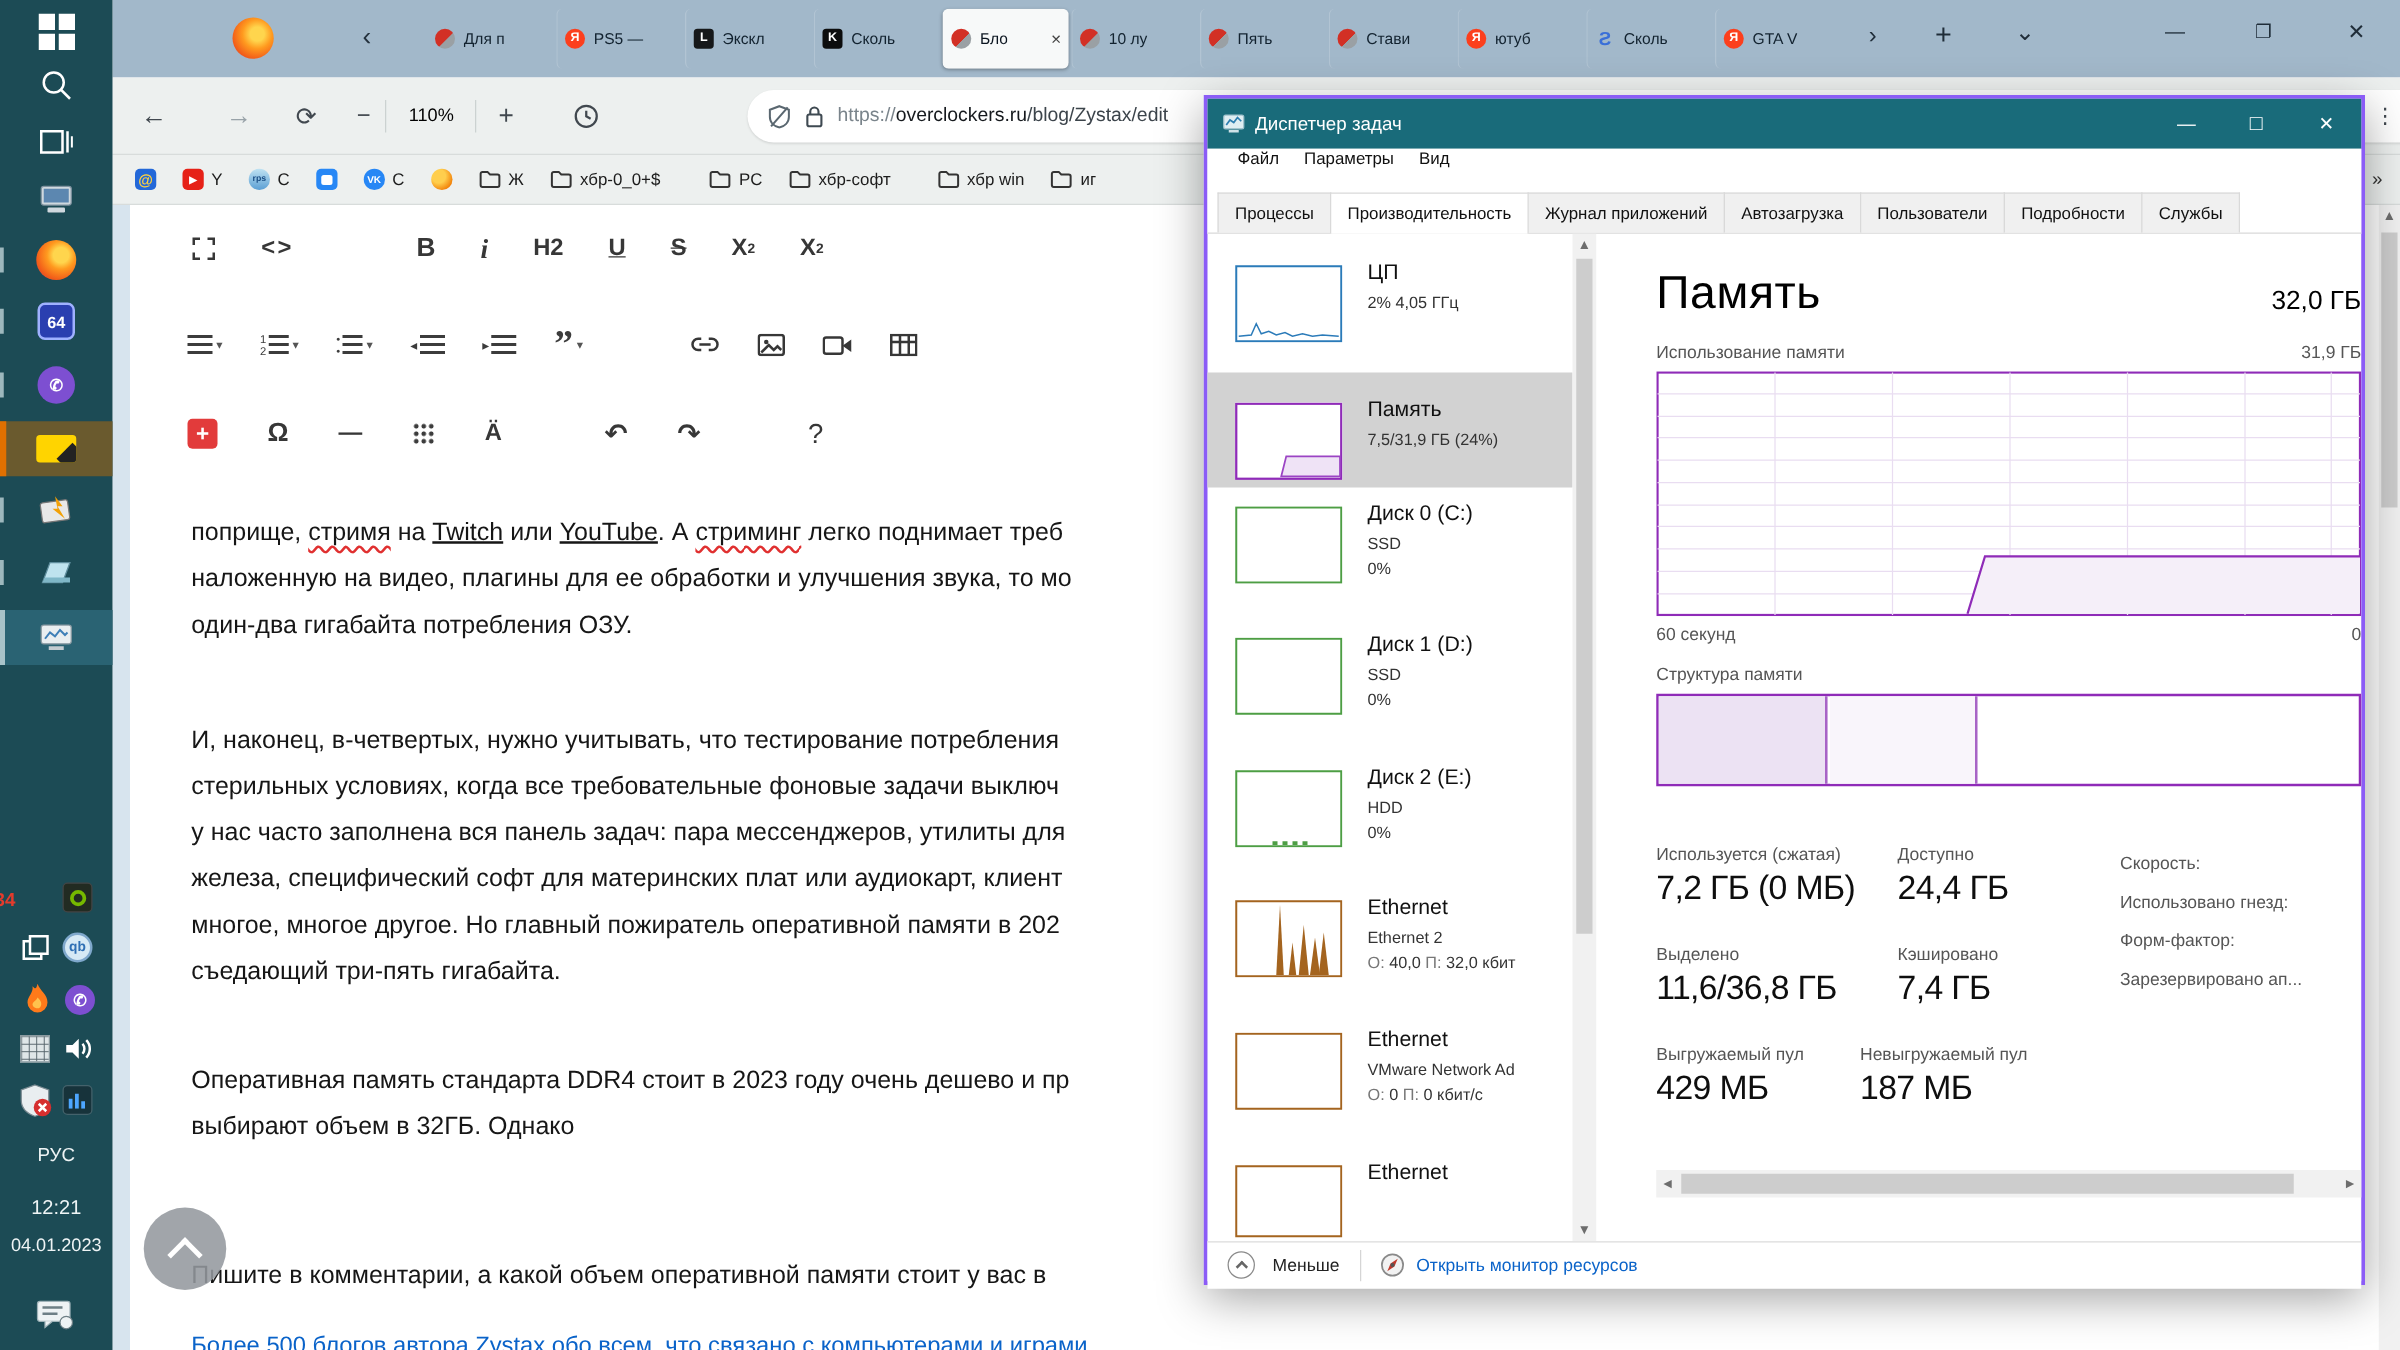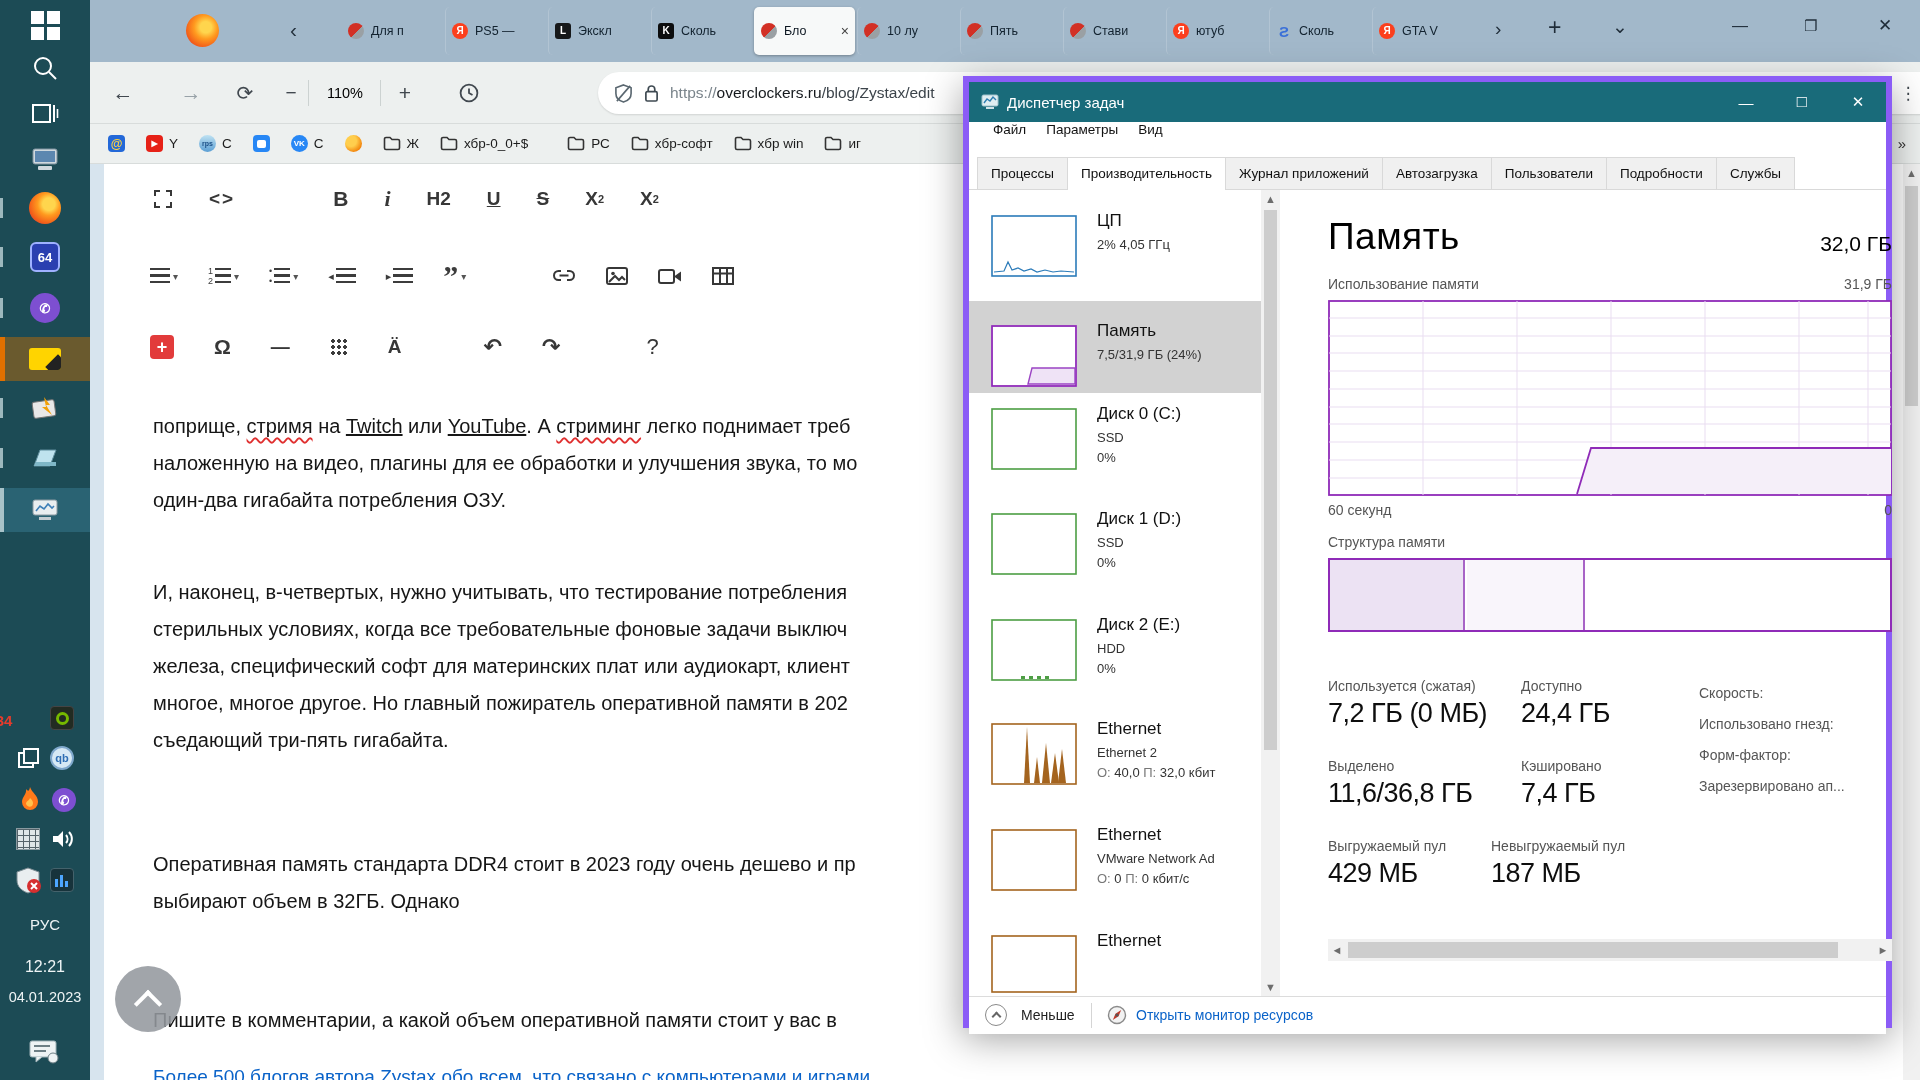--- a/index.html
+++ b/index.html
@@ -37,21 +37,21 @@
   #content{left:90px;top:164px;width:1830px;height:916px;background:#fff}
   #leftstrip{left:0;top:0;width:14px;height:916px;background:#d7e4ee}
   .tbtn{display:flex;align-items:center;justify-content:center;color:#373737;flex:0 0 auto}
   .glyph{font-weight:700;font-size:19px}
   .caret{font-size:10px;color:#555;margin-left:3px}
   .iconlines{width:20px;height:16px;background:repeating-linear-gradient(#3c3c3c 0 2px,transparent 2px 6.5px)}
   .para{position:absolute;left:63px;font-size:20px;line-height:37px;color:#161616;white-space:nowrap}
   .sq{text-decoration:underline wavy #e03030;text-decoration-thickness:1.5px;text-underline-offset:4px}
   .lnk2{text-decoration:underline}
   
-  #tm{left:963px;top:76px;width:929px;height:952px;background:#fff;border:6px solid #8b5cf6;box-shadow:0 10px 36px rgba(0,0,0,.38);z-index:60}
+  #tm{left:963px;top:76px;width:929px;height:952px;background:#fff;border:3px solid #8b5cf6;box-shadow:0 10px 36px rgba(0,0,0,.38);z-index:60}
   #tm-title{left:0;top:0;width:100%;height:40px;background:#196b7a;display:flex;align-items:center;color:#fff;font-size:15px}
   .tmwc{position:absolute;top:0;width:56px;height:40px;display:flex;align-items:center;justify-content:center;color:#fff;font-size:15px}
   #tm-menu{left:0;top:40px;width:100%;height:32px;background:#fff;display:flex;gap:20px;padding-left:24px;font-size:13.5px;color:#111}
   #tm-tabs{left:0;top:72px;width:100%;height:36px;background:#fff;border-bottom:1px solid #d9d9d9;display:flex;align-items:flex-end;padding-left:8px;font-size:13.5px;color:#111}
   .tmtab{padding:8px 13px;border:1px solid #d9d9d9;border-bottom:none;background:#f0f0f0;margin-right:-1px;white-space:nowrap}
   .tmtab.sel{background:#fff;position:relative;top:1px;padding-bottom:9px}
   .sideitem{position:absolute;left:0;width:292px}
   .sidebox{position:absolute;left:22px;top:4px;width:86px;height:62px;background:#fff}
   .sidename{position:absolute;left:128px;top:0;font-size:17px;color:#111}
   .sidesub{position:absolute;left:128px;font-size:13px;color:#333;white-space:nowrap}
@@ -319,21 +319,21 @@
         <path d="M1.5 3 a1.5 1.5 0 0 1 1.5-1.5 h4 l2 2 h6 a1.5 1.5 0 0 1 1.5 1.5 v7 a1.5 1.5 0 0 1 -1.5 1.5 h-12 a1.5 1.5 0 0 1 -1.5-1.5 Z" fill="none" stroke="#333" stroke-width="1.6"></path>
       </svg>
       <span>РС</span>
     </span>
   <span class="bm">
       <svg width="18" height="15" viewBox="0 0 18 15">
         <path d="M1.5 3 a1.5 1.5 0 0 1 1.5-1.5 h4 l2 2 h6 a1.5 1.5 0 0 1 1.5 1.5 v7 a1.5 1.5 0 0 1 -1.5 1.5 h-12 a1.5 1.5 0 0 1 -1.5-1.5 Z" fill="none" stroke="#333" stroke-width="1.6"></path>
       </svg>
       <span>хбр-софт</span>
     </span>
-  <span class="bm" style="margin-left:0">
+  <span class="bm" style="margin-left:16px">
       <svg width="18" height="15" viewBox="0 0 18 15">
         <path d="M1.5 3 a1.5 1.5 0 0 1 1.5-1.5 h4 l2 2 h6 a1.5 1.5 0 0 1 1.5 1.5 v7 a1.5 1.5 0 0 1 -1.5 1.5 h-12 a1.5 1.5 0 0 1 -1.5-1.5 Z" fill="none" stroke="#333" stroke-width="1.6"></path>
       </svg>
       <span>хбр win</span>
     </span>
   <span class="bm">
       <svg width="18" height="15" viewBox="0 0 18 15">
         <path d="M1.5 3 a1.5 1.5 0 0 1 1.5-1.5 h4 l2 2 h6 a1.5 1.5 0 0 1 1.5 1.5 v7 a1.5 1.5 0 0 1 -1.5 1.5 h-12 a1.5 1.5 0 0 1 -1.5-1.5 Z" fill="none" stroke="#333" stroke-width="1.6"></path>
       </svg>
       <span>иг</span>
@@ -442,20 +442,21 @@
   </div>
 
   <div class="para" style="top:244px">
     <div><span>поприще, </span><span class="sq">стримя</span><span> на </span><span class="lnk2">Twitch</span><span> или </span><span class="lnk2">YouTube</span><span>. А </span><span class="sq">стриминг</span><span> легко поднимает треб</span></div>
     <div>наложенную на видео, плагины для ее обработки и улучшения звука, то мо</div>
     <div>один-два гигабайта потребления ОЗУ.</div>
   </div>
   <div class="para" style="top:410px">
     <div>И, наконец, в-четвертых, нужно учитывать, что тестирование потребления</div>
     <div>стерильных условиях, когда все требовательные фоновые задачи выключ</div>
+    <div>у нас часто заполнена вся панель задач: пара мессенджеров, утилиты для</div>
     <div>железа, специфический софт для материнских плат или аудиокарт, клиент</div>
     <div>многое, многое другое. Но главный пожиратель оперативной памяти в 202</div>
     <div>съедающий три-пять гигабайта.</div>
   </div>
   <div class="para" style="top:682px">
     <div>Оперативная память стандарта DDR4 стоит в 2023 году очень дешево и пр</div>
     <div>выбирают объем в 32ГБ. Однако</div>
   </div>
   <div class="para" style="top:838px">
     <div>Пишите в комментарии, а какой объем оперативной памяти стоит у вас в</div>

